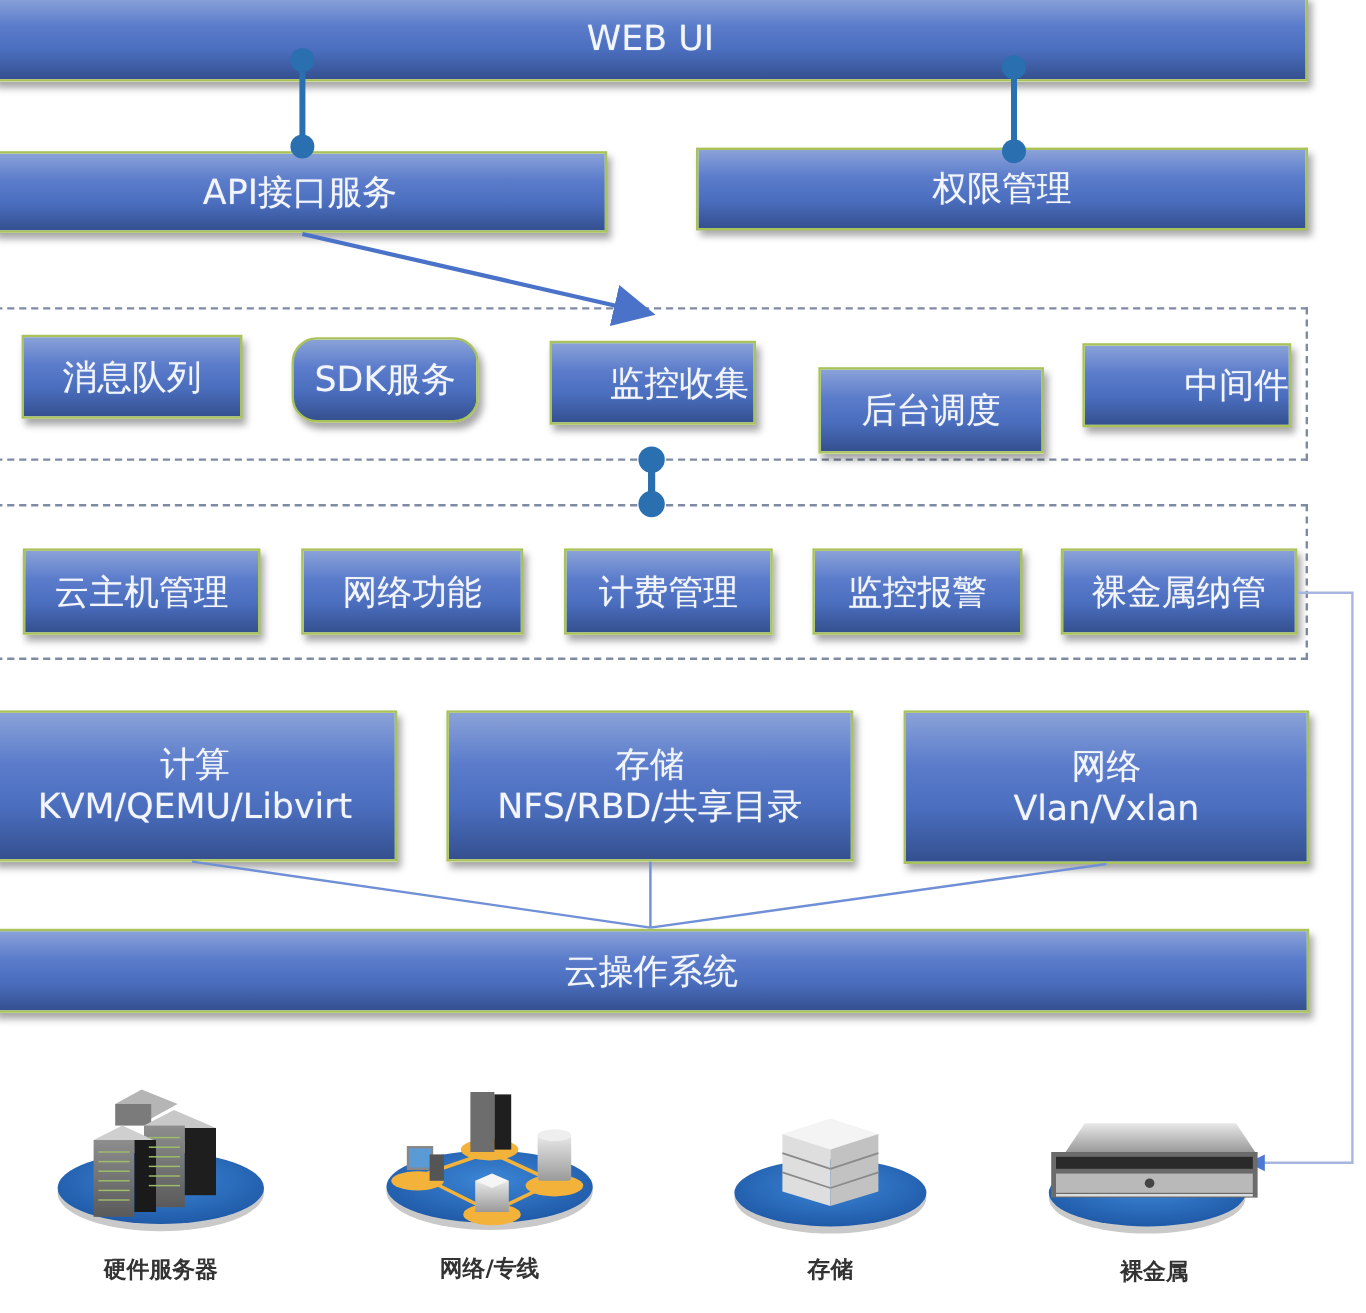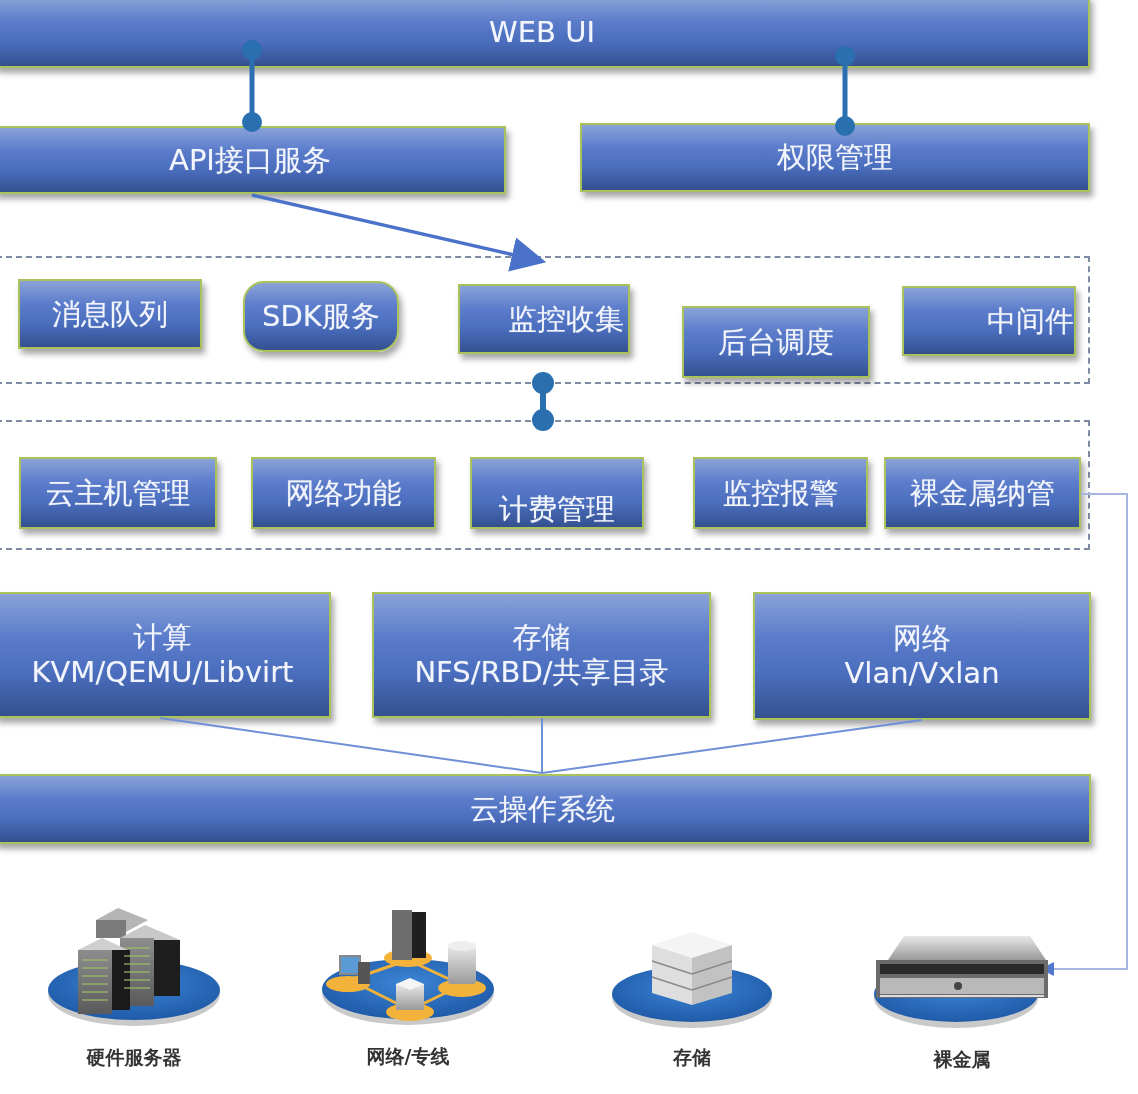--- a/index.html
+++ b/index.html
@@ -55,24 +55,24 @@
 <div class="box f30" style="left:902px; top:286px; width:174px; height:70px;align-items:flex-end;">
   <span>中间件</span>
 </div>
 
 <div class="box f30" style="left:19px; top:457px; width:198px; height:72px;">
   <span>云主机管理</span>
 </div>
 <div class="box f30" style="left:251px; top:457px; width:185px; height:72px;">
   <span>网络功能</span>
 </div>
-<div class="box f30" style="left:470px; top:457px; width:174px; height:72px;justify-content:flex-end;">
+<div class="box f30" style="left:470px; top:457px; width:174px; height:72px;">
   <span>计费管理</span>
 </div>
-<div class="box f30" style="left:677px; top:457px; width:175px; height:72px;margin-left:16px;">
+<div class="box f30" style="left:677px; top:457px; width:175px; height:72px;">
   <span>监控报警</span>
 </div>
 <div class="box f30" style="left:884px; top:457px; width:197px; height:72px;">
   <span>裸金属纳管</span>
 </div>
 
 <div class="box f30" style="left:-6px; top:592px; width:337px; height:126px;">
   <span>计算</span>
   <span>KVM/QEMU/Libvirt</span>
 </div>

